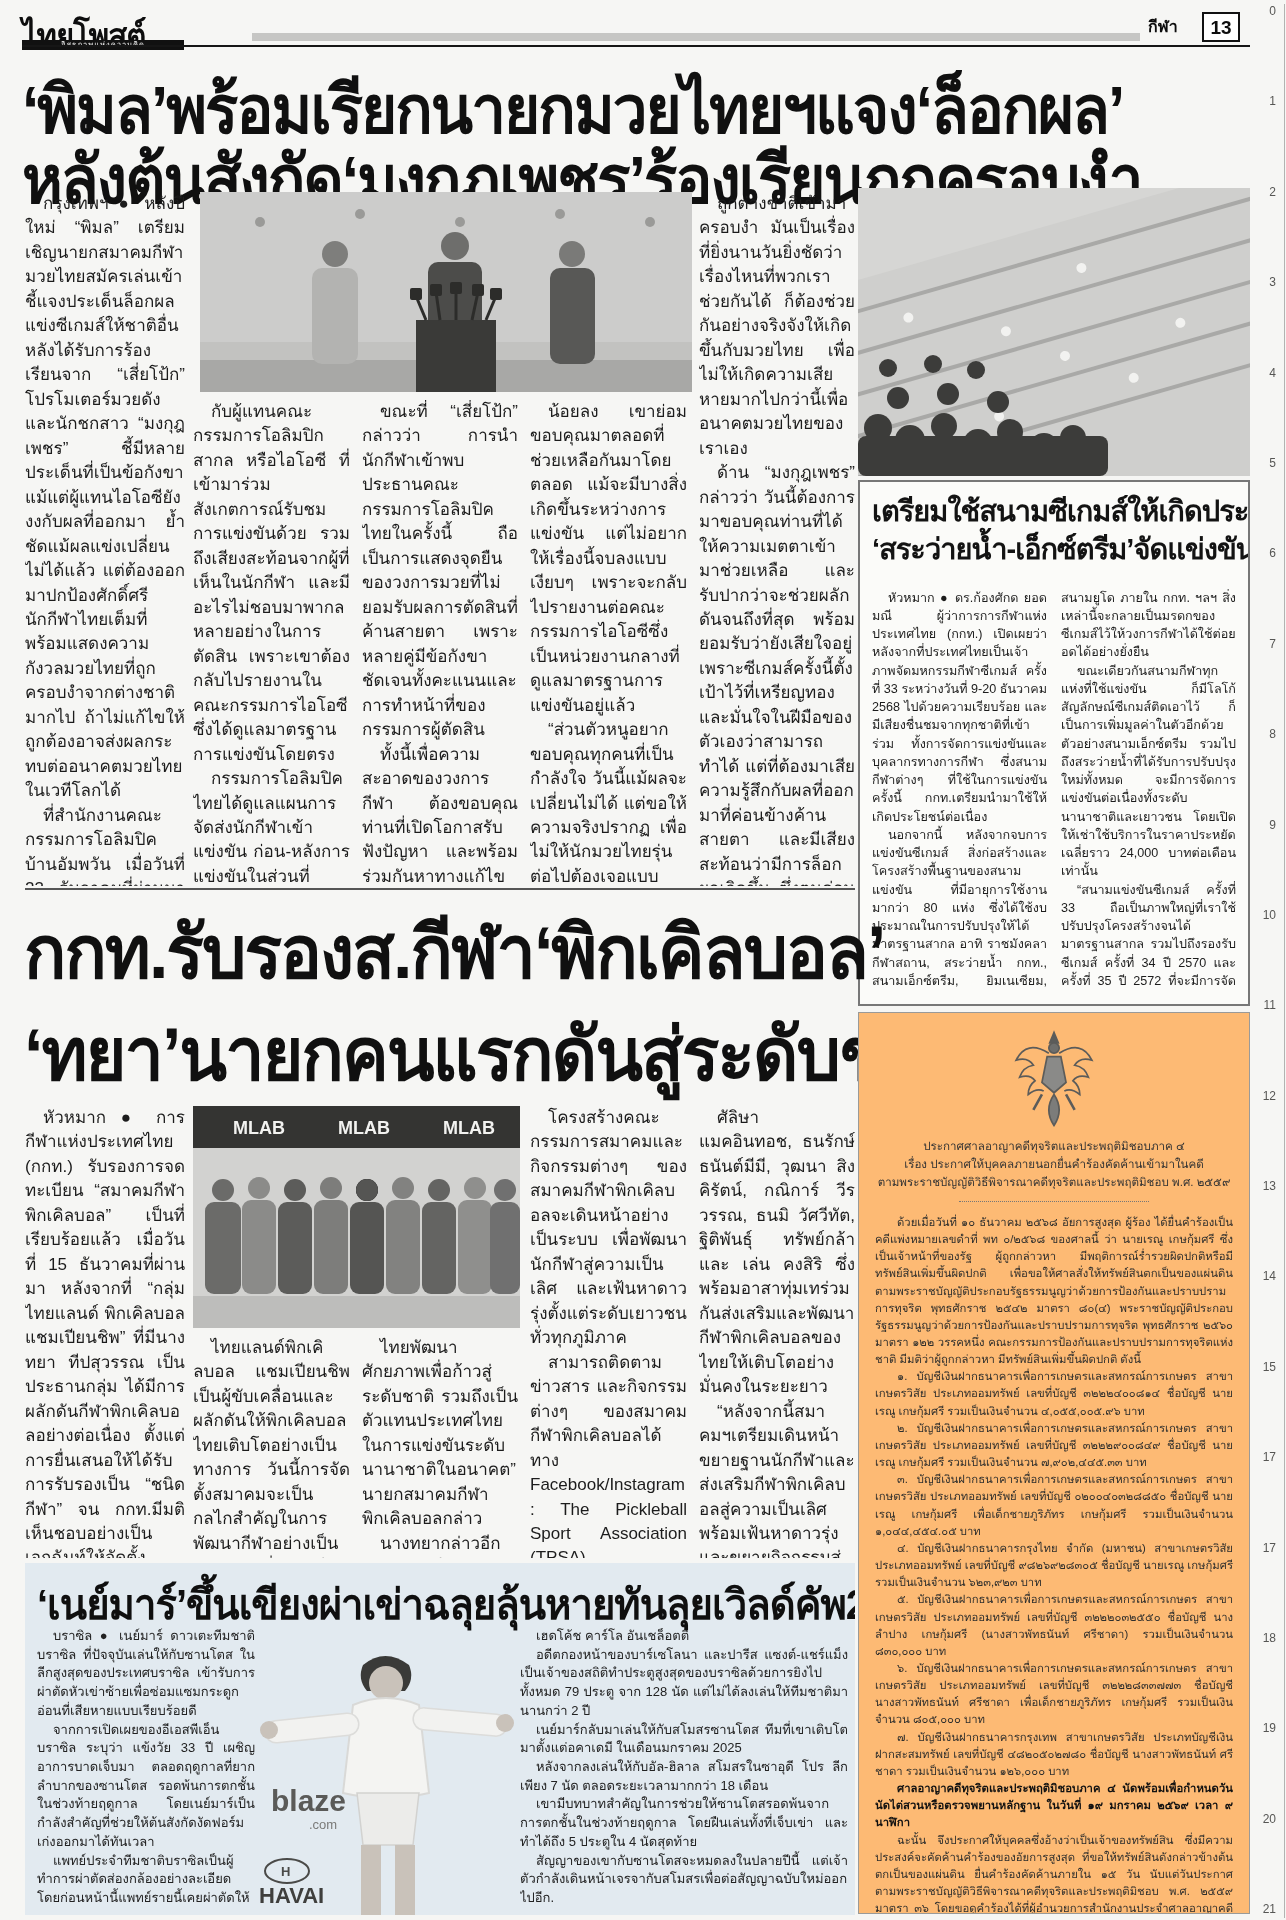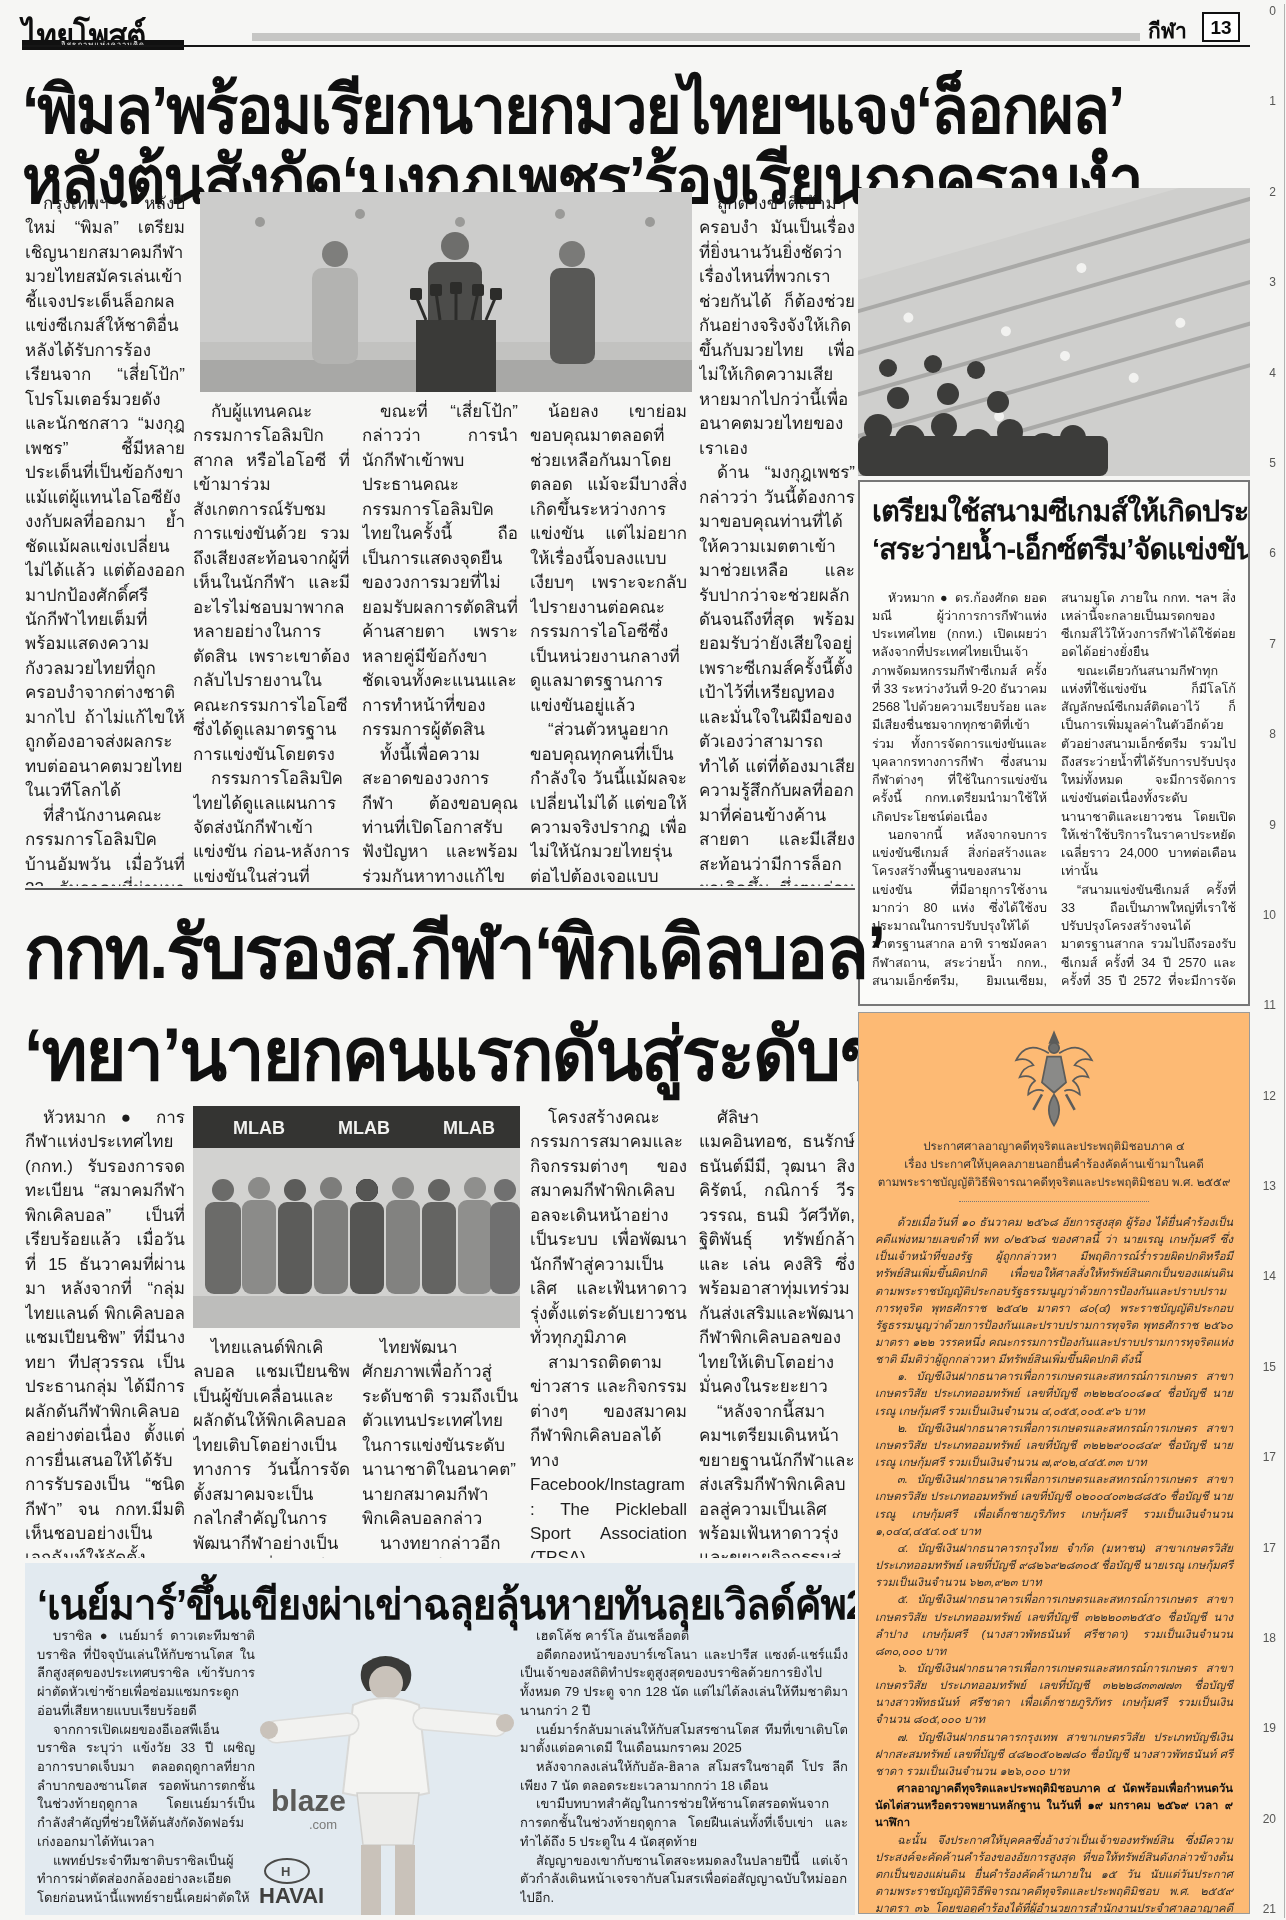--- a/index.html
+++ b/index.html
@@ -10,21 +10,21 @@
   *{box-sizing:border-box;margin:0;padding:0;}
   html,body{width:1286px;height:1920px;background:#e8e8e6;}
   body{font-family:"Liberation Sans","DejaVu Sans",sans-serif;}
   #page{position:absolute;left:0;top:0;width:1286px;height:1920px;background:var(--paper-bg);overflow:hidden;}
 
   
   .logo{position:absolute;left:22px;top:8px;font-size:31px;font-weight:bold;letter-spacing:-1px;color:#0d0d0d;transform:scaleY(1.12);transform-origin:top left;white-space:nowrap;}
   .logo-bar{position:absolute;left:22px;top:40px;width:162px;height:10px;background:#111;color:#fff;font-size:7.5px;text-align:center;line-height:10px;letter-spacing:1px;overflow:hidden;}
   .hdr-graybar{position:absolute;left:252px;top:33px;width:888px;height:8px;background:#c6c6c4;}
   .hdr-rule{position:absolute;left:22px;top:45px;width:1228px;height:2px;background:#161616;}
-  .section-label{position:absolute;left:1148px;top:14px;font-size:21px;font-weight:bold;color:#0d0d0d;}
+  .section-label{position:absolute;left:1148px;top:14px;font-size:16px;font-weight:bold;color:#0d0d0d;}
   .page-no{position:absolute;left:1202px;top:12px;width:38px;height:30px;border:2px solid #111;background:#fff;font-size:19px;font-weight:bold;text-align:center;line-height:27px;color:#0d0d0d;}
 
   
   .h1{position:absolute;left:22px;font-size:62px;font-weight:bold;letter-spacing:-2px;color:#101010;white-space:nowrap;transform:scaleY(1.08);transform-origin:top left;}
   .h1.l1{top:56px;} .h1.l2{top:126px;}
   .h2{position:absolute;left:24px;font-size:70px;font-weight:bold;letter-spacing:-2px;color:#101010;white-space:nowrap;transform:scaleY(1.05);transform-origin:top left;}
   .h2.l1{top:894px;} .h2.l2{top:996px;}
 
   
   .col{position:absolute;text-align:justify;font-size:17px;line-height:1.44;color:var(--ink);overflow:hidden;}
@@ -61,21 +61,21 @@
   .ney-col p{text-indent:16px;}
   .ney-left{left:12px;top:64px;width:218px;height:280px;}
   .ney-right{left:495px;top:64px;width:328px;height:280px;}
   .ney-photo{position:absolute;left:232px;top:68px;width:258px;height:292px;}
 
   
   .notice-box{position:absolute;left:858px;top:1012px;width:392px;height:902px;border:1px solid #9a9a98;background:#fdba74;padding:12px 16px;overflow:hidden;color:#2a2a28;}
   .garuda{display:block;margin:2px auto 6px auto;}
   .notice-title{text-align:center;font-size:11.6px;line-height:1.55;color:#333;}
   .dotted-rule{width:190px;height:1px;margin:10px auto 12px auto;border-top:1px dotted #777;}
-  .notice-body{font-size:11.3px;line-height:1.52;text-align:justify;color:#2e2e2c;font-style:italic;}
+  .notice-body{font-size:11.3px;line-height:1.52;text-align:justify;color:#2e2e2c;}
   .notice-body p{text-indent:22px;margin:0;}
   .notice-items p{text-indent:22px;margin:0;}
   .notice-hearing{font-weight:bold;text-indent:22px;font-size:11.3px;line-height:1.52;text-align:justify;color:#111;}
 
   
   .ruler{position:absolute;right:1px;top:4px;width:30px;height:1914px;border-right:1px solid #b3b3b1;padding-right:8px;}
   .ruler span{display:block;height:90.4px;font-size:12px;color:#55%;color:#565654;text-align:right;}
 </style>
 </head>
 <body>

